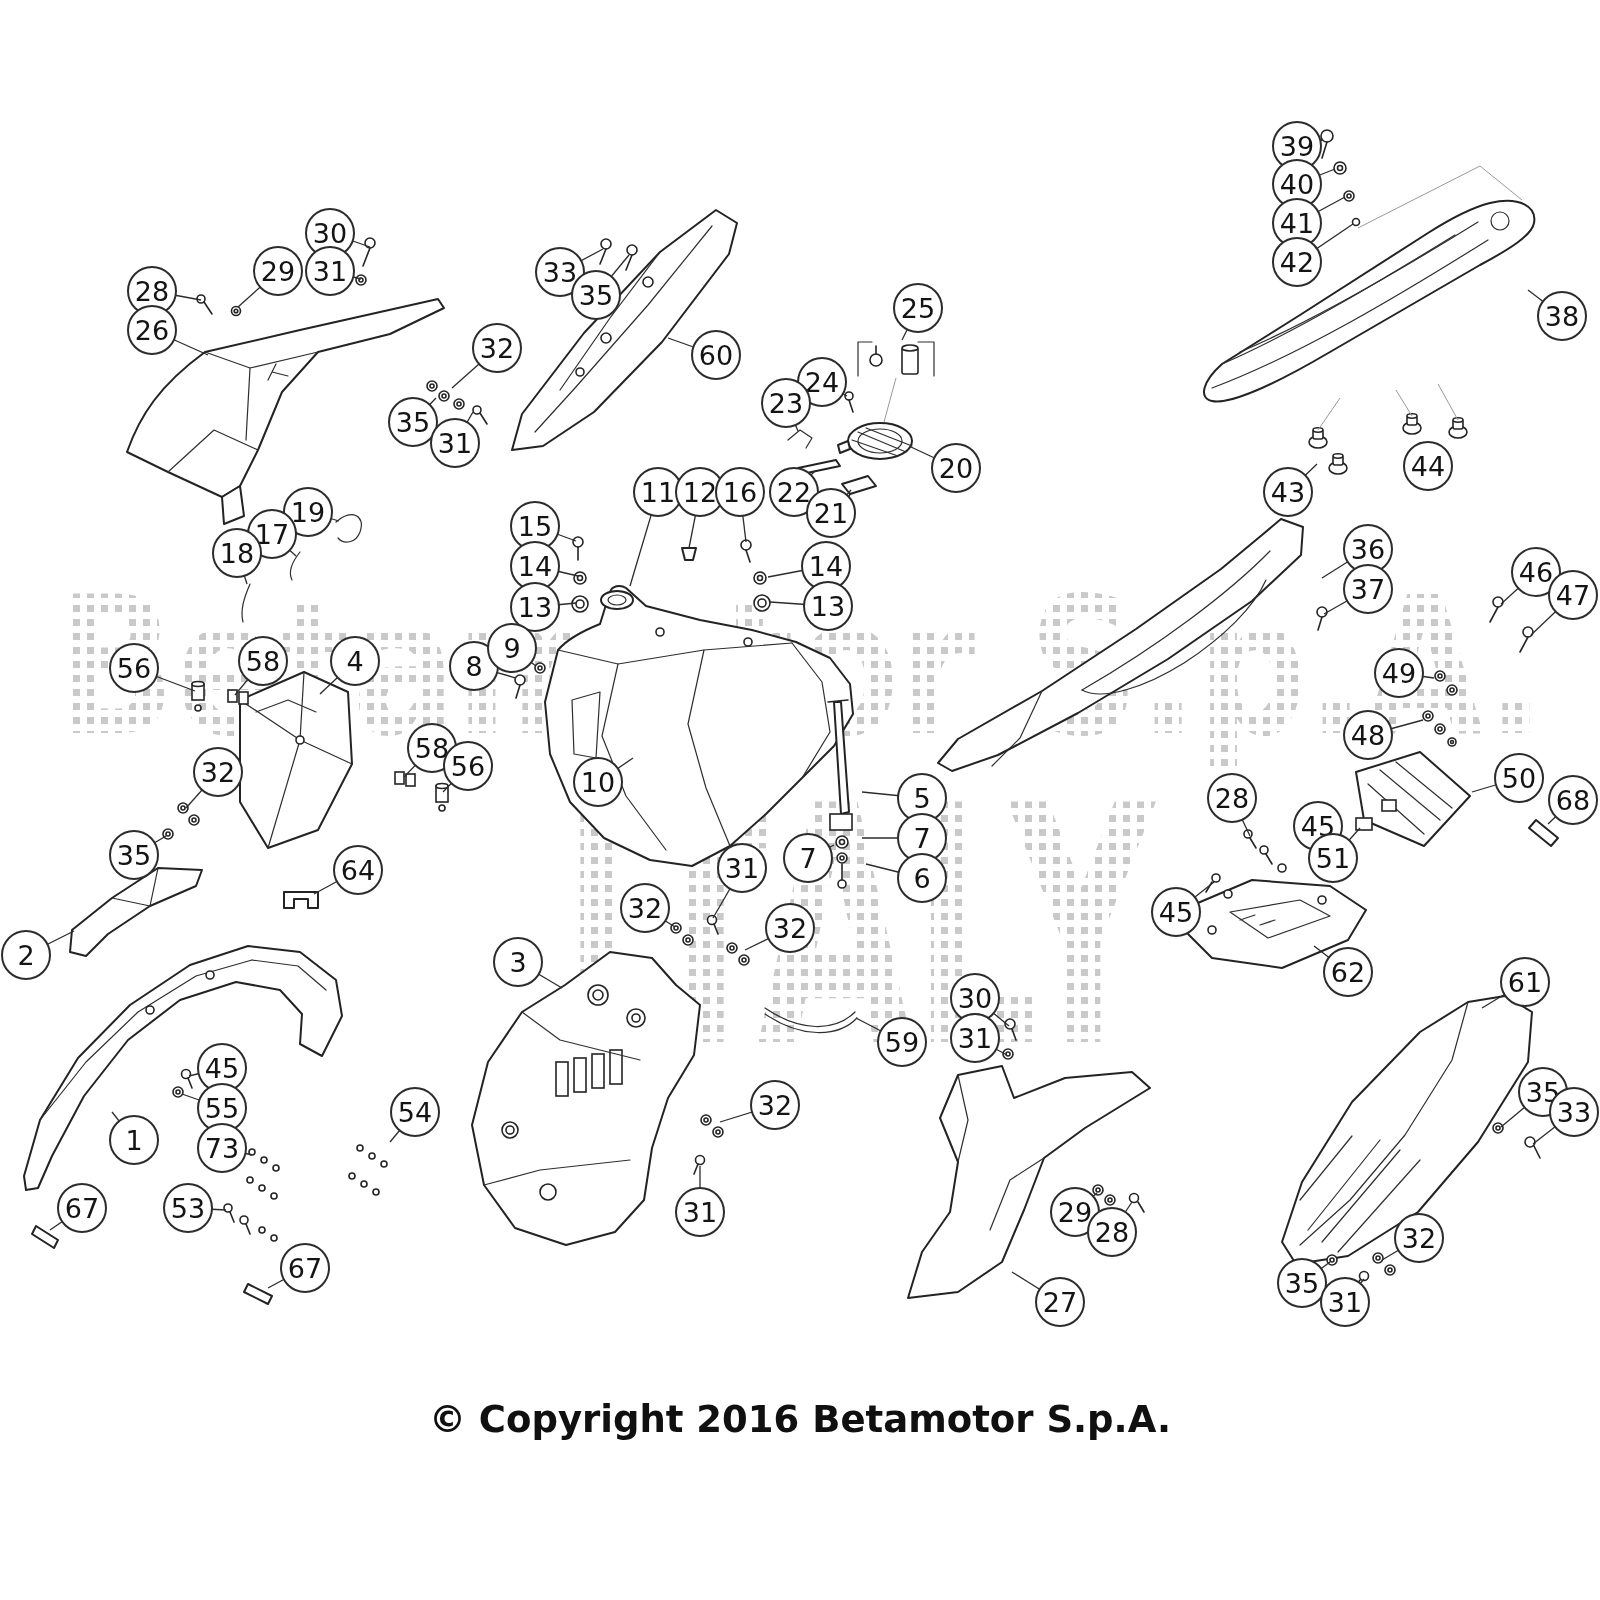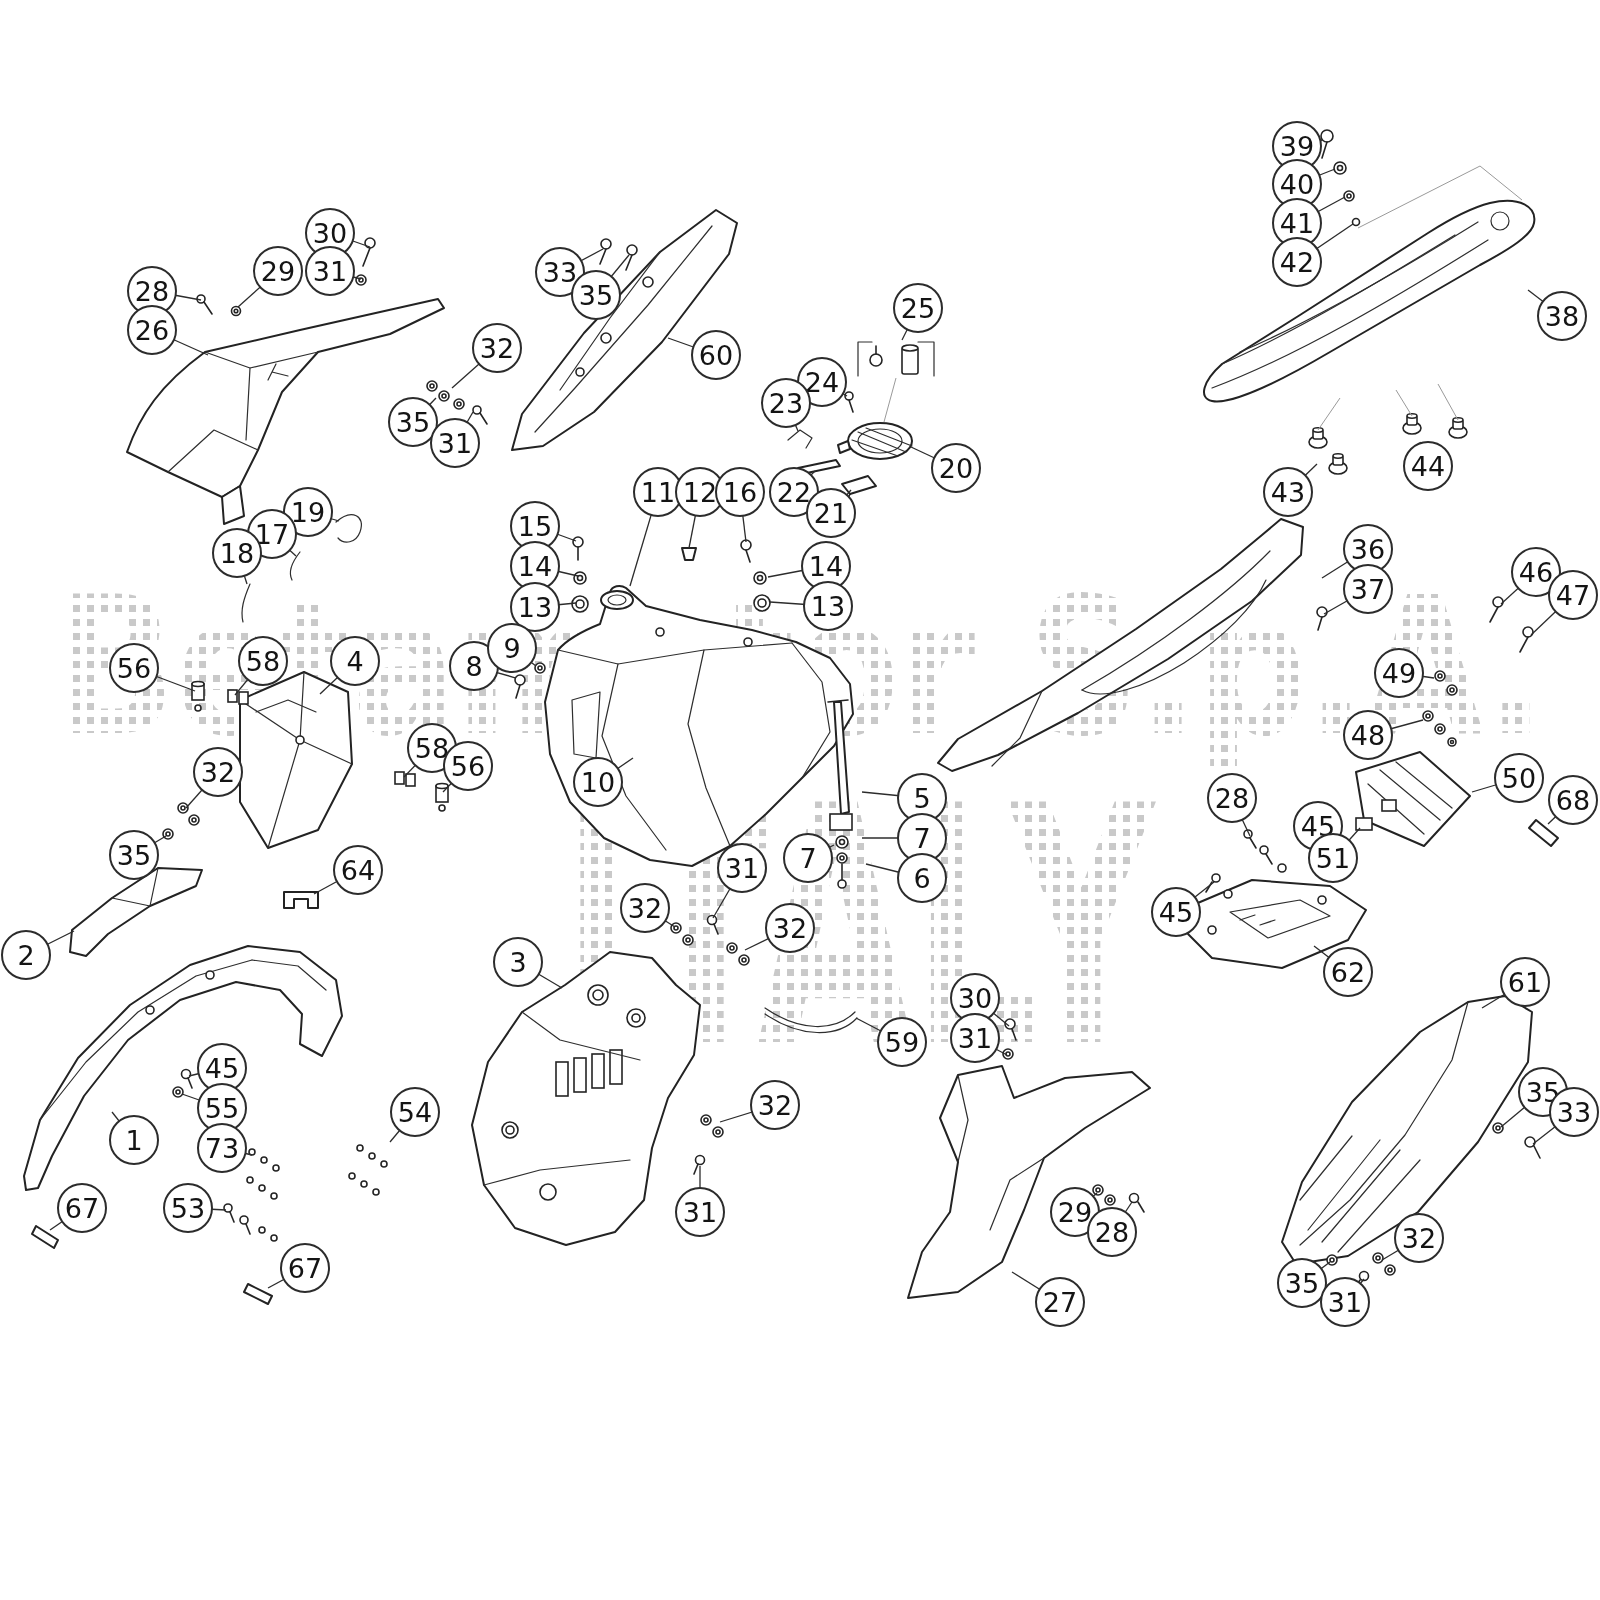--- a/index.html
+++ b/index.html
@@ -829,13 +829,14 @@
           <text x="1302" y="1283" class="callout-text" dominant-baseline="central">35</text>
         </g>
         <g>
           <line x1="1345" y1="1302" x2="1364" y2="1279" class="leader"></line>
           <circle cx="1345" cy="1302" r="24" class="callout-circle"></circle>
           <text x="1345" y="1302" class="callout-text" dominant-baseline="central">31</text>
         </g>
       </g>
 </svg>
 
+<div class="copyright">© Copyright 2016 Betamotor S.p.A.</div>
 </div>
 
 </body></html>

